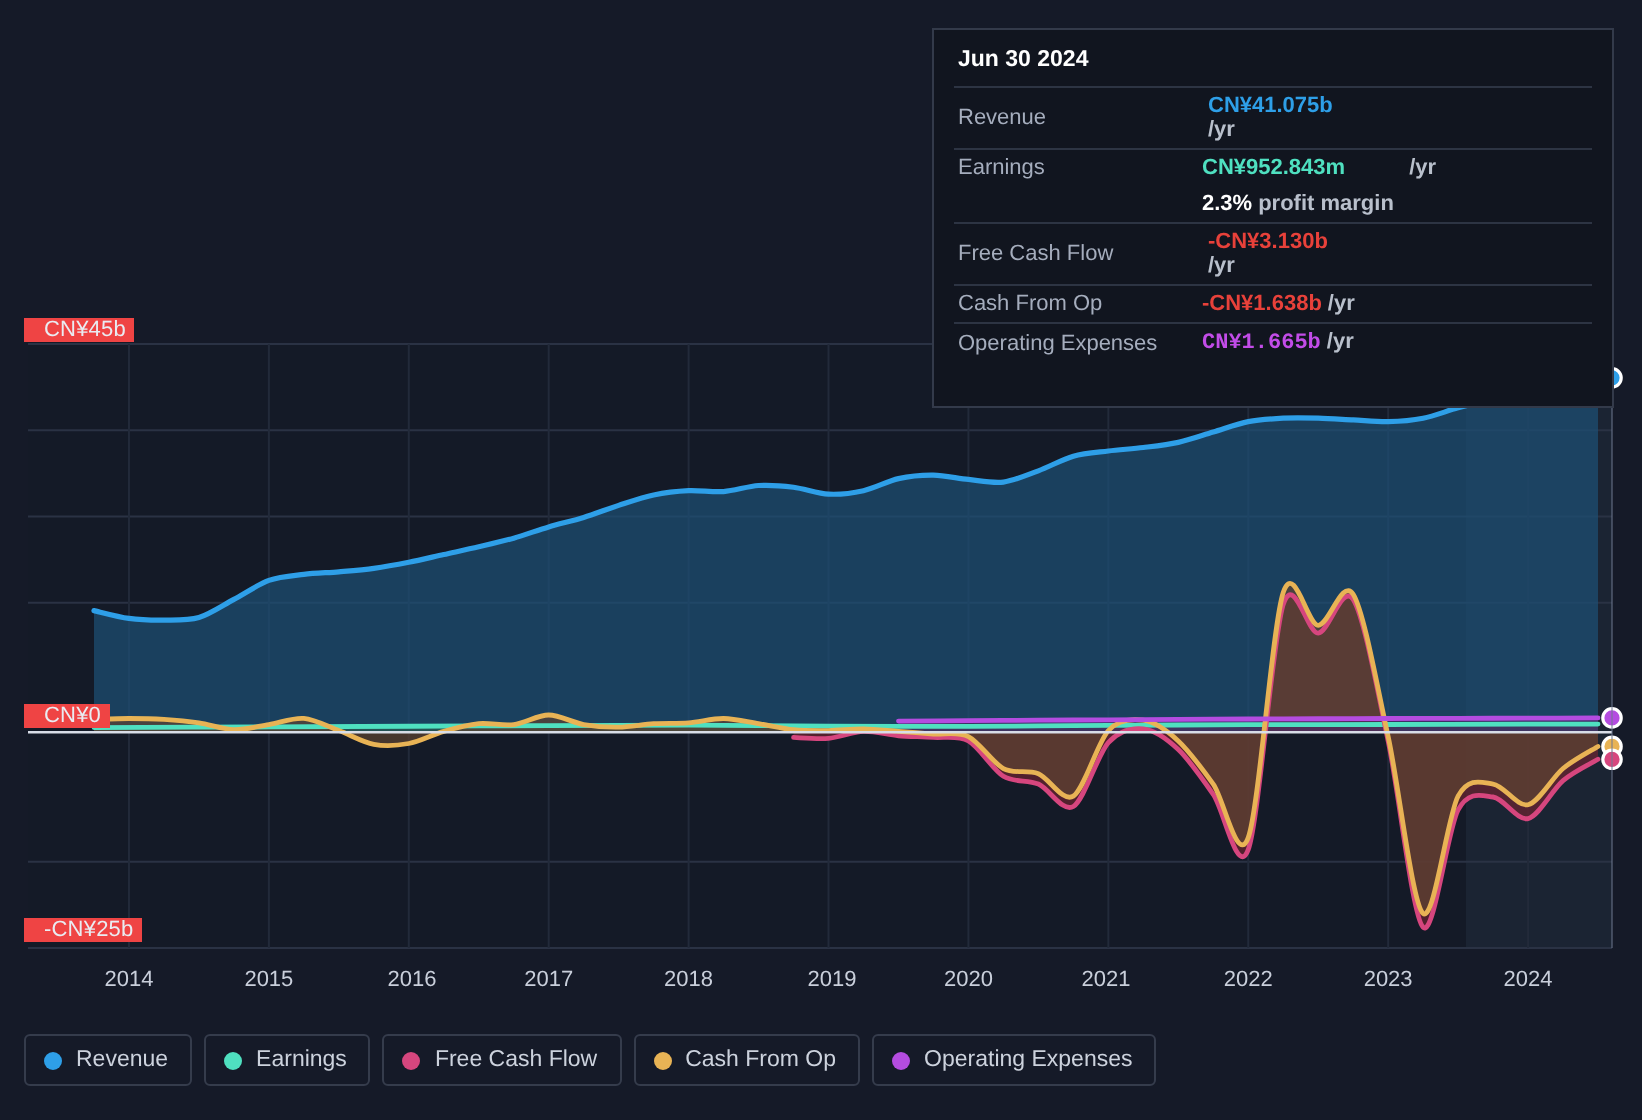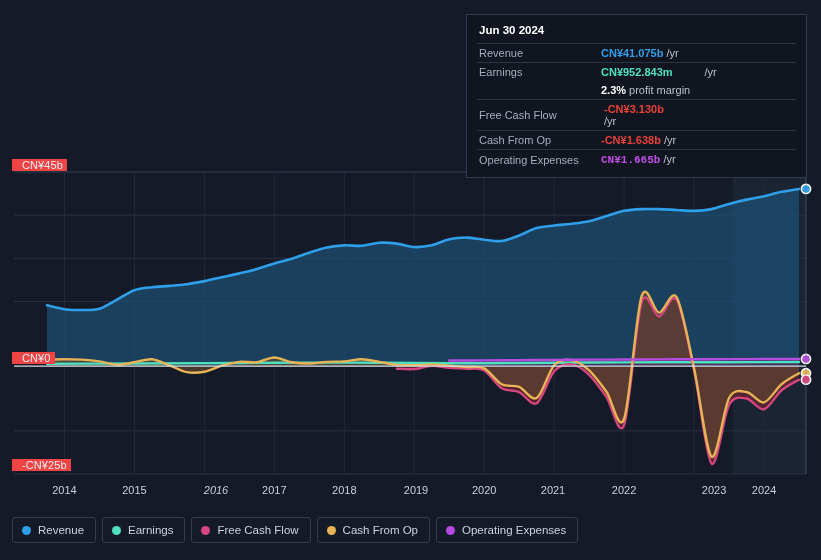--- a/index.html
+++ b/index.html
@@ -48,21 +48,21 @@
     white-space: nowrap;
   }
 
   
   #tooltip {
     position: absolute;
     left: 466px; top: 14px;
     width: 341px;
     background: #11151f;
     border: 1px solid #333a4a;
-    padding: 8px 10px 8px 10px;
+    padding: 8px 10px 22px 10px;
     z-index: 20;
   }
   #tooltip-date {
     color: #ffffff;
     font-size: 11.5px;
     font-weight: bold;
     padding: 1px 0 7px 2px;
   }
   .tip-row {
     display: flex;
@@ -80,21 +80,21 @@
     white-space: nowrap;
   }
   .tip-val {
     font-size: 11px;
     font-weight: bold;
     white-space: nowrap;
   }
   .tip-unit {
     color: #b9c0cc;
     font-size: 11px;
-    font-weight: normal;
+    font-weight: bold;
     margin-left: 3px;
     white-space: nowrap;
   }
 
   
   #legend {
     position: absolute;
     left: 12px; top: 517px;
     display: flex;
     gap: 6px;
@@ -165,37 +165,37 @@
       <line x1="806" y1="172" x2="806" y2="474" stroke="#6e7890" stroke-width="1" stroke-opacity="0.5"></line>
     </svg>
 
   <div class="axis-label" id="y-label-top">CN¥45b</div>
   <div class="axis-label" id="y-label-zero">CN¥0</div>
   <div class="axis-label" id="y-label-bottom">-CN¥25b</div>
 
   <div id="x-axis-ticks">
       <div class="x-tick" style="left: 64.4885px;">2014</div>
       <div class="x-tick" style="left: 134.442px;">2015</div>
-      <div class="x-tick" style="left: 216px; font-style: italic;">2016</div>
+      <div class="x-tick" style="left: 206px;">2016</div>
       <div class="x-tick" style="left: 274.35px;">2017</div>
       <div class="x-tick" style="left: 344.304px;">2018</div>
       <div class="x-tick" style="left: 416px;">2019</div>
       <div class="x-tick" style="left: 484.212px;">2020</div>
       <div class="x-tick" style="left: 553px;">2021</div>
       <div class="x-tick" style="left: 624.12px;">2022</div>
-      <div class="x-tick" style="left: 694.074px; margin-left: 20px;">2023</div>
+      <div class="x-tick" style="left: 694.074px;">2023</div>
       <div class="x-tick" style="left: 764.028px;">2024</div>
     </div>
 
   <div id="tooltip">
     <div id="tooltip-date">Jun 30 2024</div>
     <div id="tooltip-rows">
         <div class="tip-row">
           <div class="tip-key">Revenue</div>
-          <div style="display: flex; align-items: baseline;">
+          <div style="display: flex; align-items: baseline; flex-direction: column;">
             <span class="tip-val" style="color: rgb(46, 159, 232);">CN¥41.075b</span>
             <span class="tip-unit">/yr</span>
           </div>
         </div>
         <div class="tip-row">
           <div class="tip-key">Earnings</div>
           <div style="display: flex; align-items: baseline; gap: 29px;">
             <span class="tip-val" style="color: rgb(79, 224, 192);">CN¥952.843m</span>
             <span class="tip-unit">/yr</span>
           </div>

